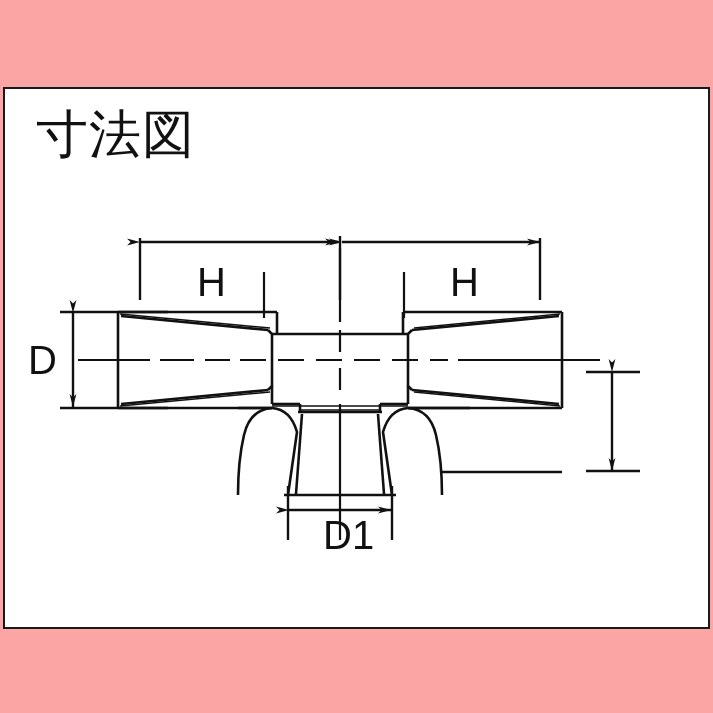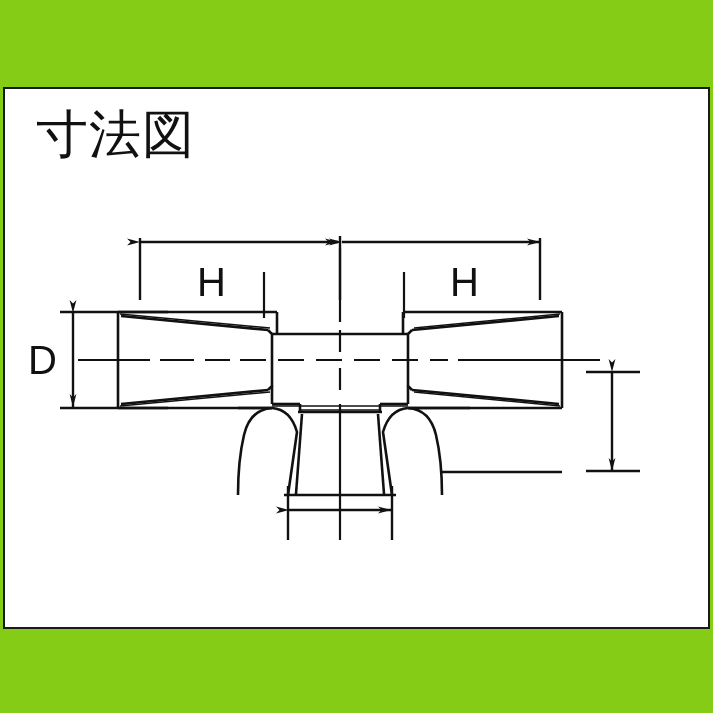--- a/index.html
+++ b/index.html
@@ -11,21 +11,21 @@
   body {
     width: 713px;
     height: 713px;
     font-family: "Liberation Sans", sans-serif;
     overflow: hidden;
   }
   #page {
     position: relative;
     width: 713px;
     height: 713px;
-    background: #84cc16;
+    background: #fca5a5;
   }
   #frame {
     position: absolute;
     left: 3px;
     top: 87px;
     width: 707px;
     height: 542px;
     border: 2px solid #1a1a1a;
     box-sizing: border-box;
     background: #ffffff;
@@ -187,14 +187,15 @@
     <g stroke="#111111" stroke-width="2.4" fill="none">
       <path d="M 586,372 L 640,372"></path>
       <path d="M 586,471 L 640,471"></path>
     </g>
 
   </svg>
 
   <div class="dimlabel" id="label-H-left">H</div>
   <div class="dimlabel" id="label-H-right">H</div>
   <div class="dimlabel" id="label-D">D</div>
+  <div class="dimlabel" id="label-D1">D1</div>
 
 </div>
 
 </body></html>

